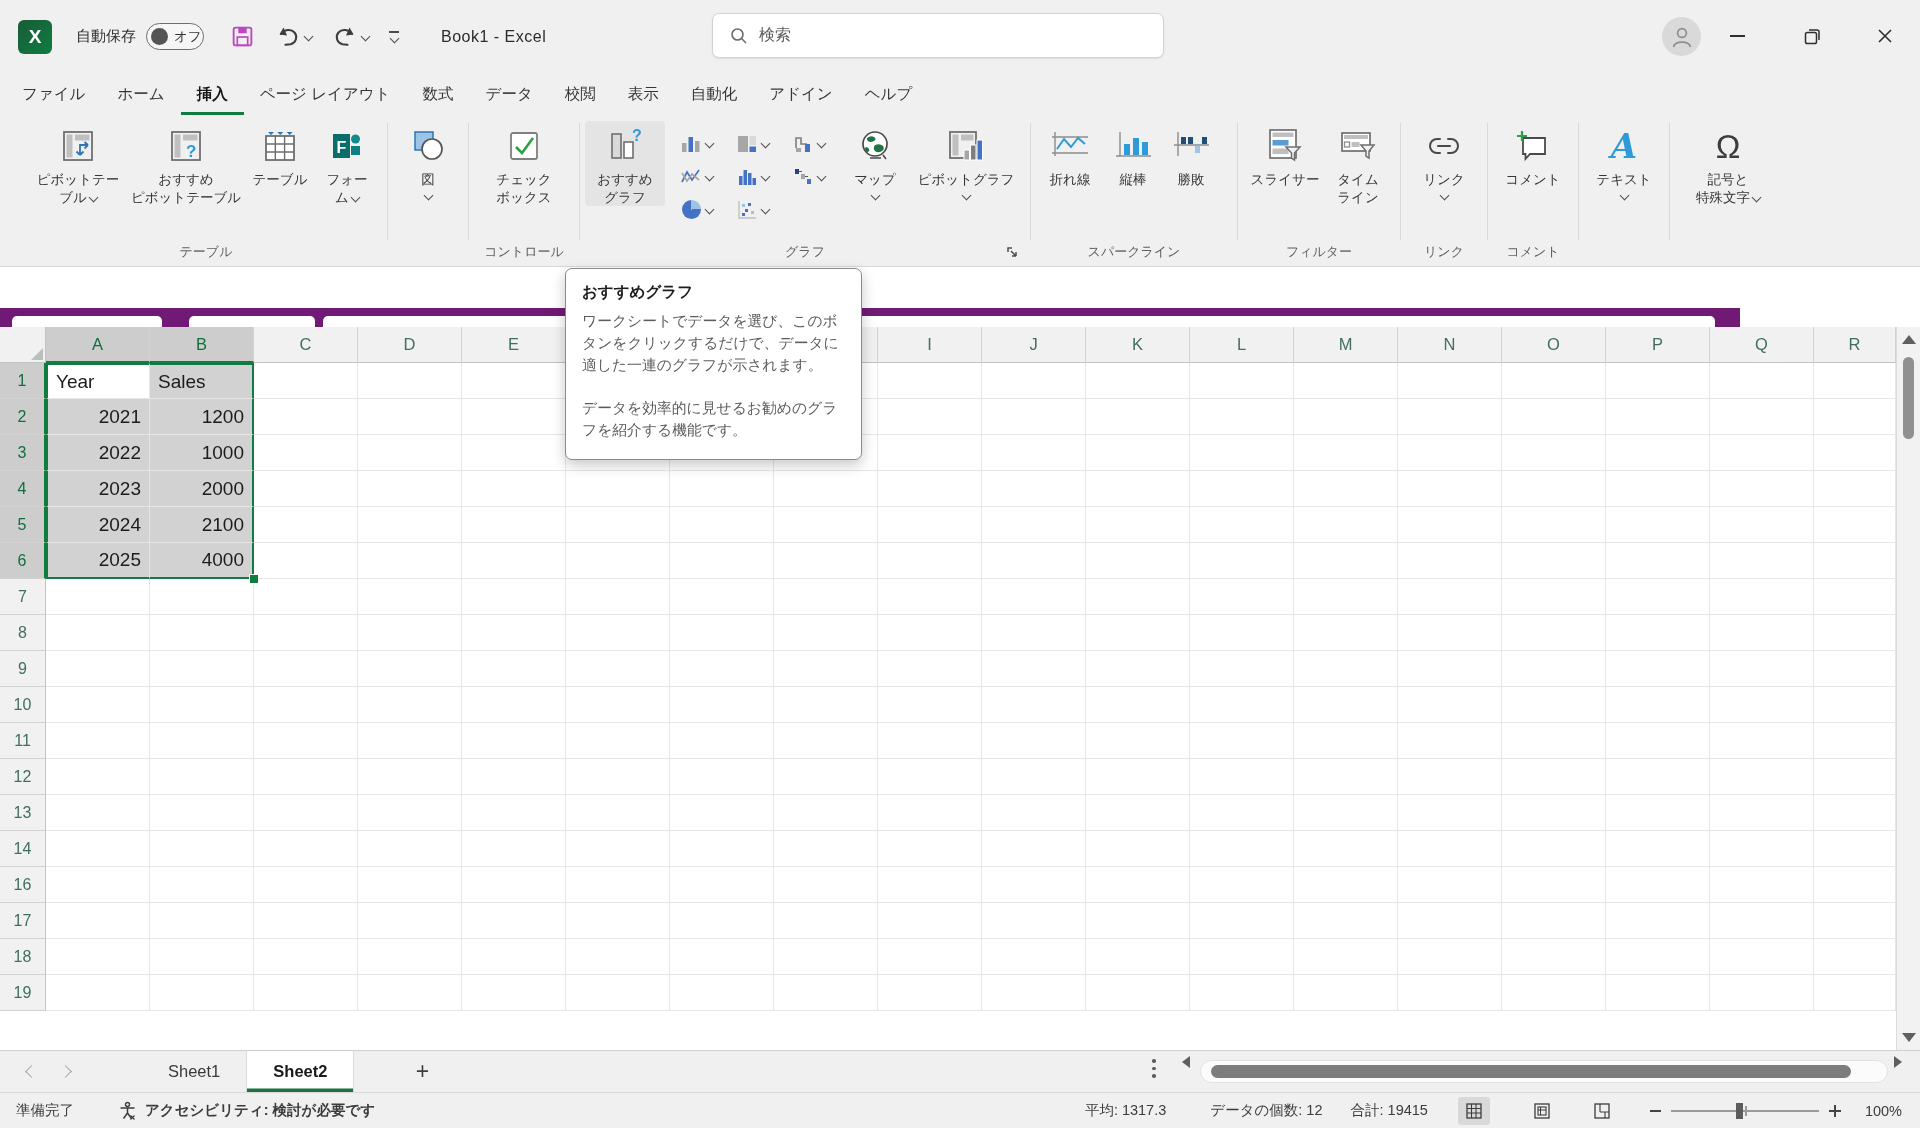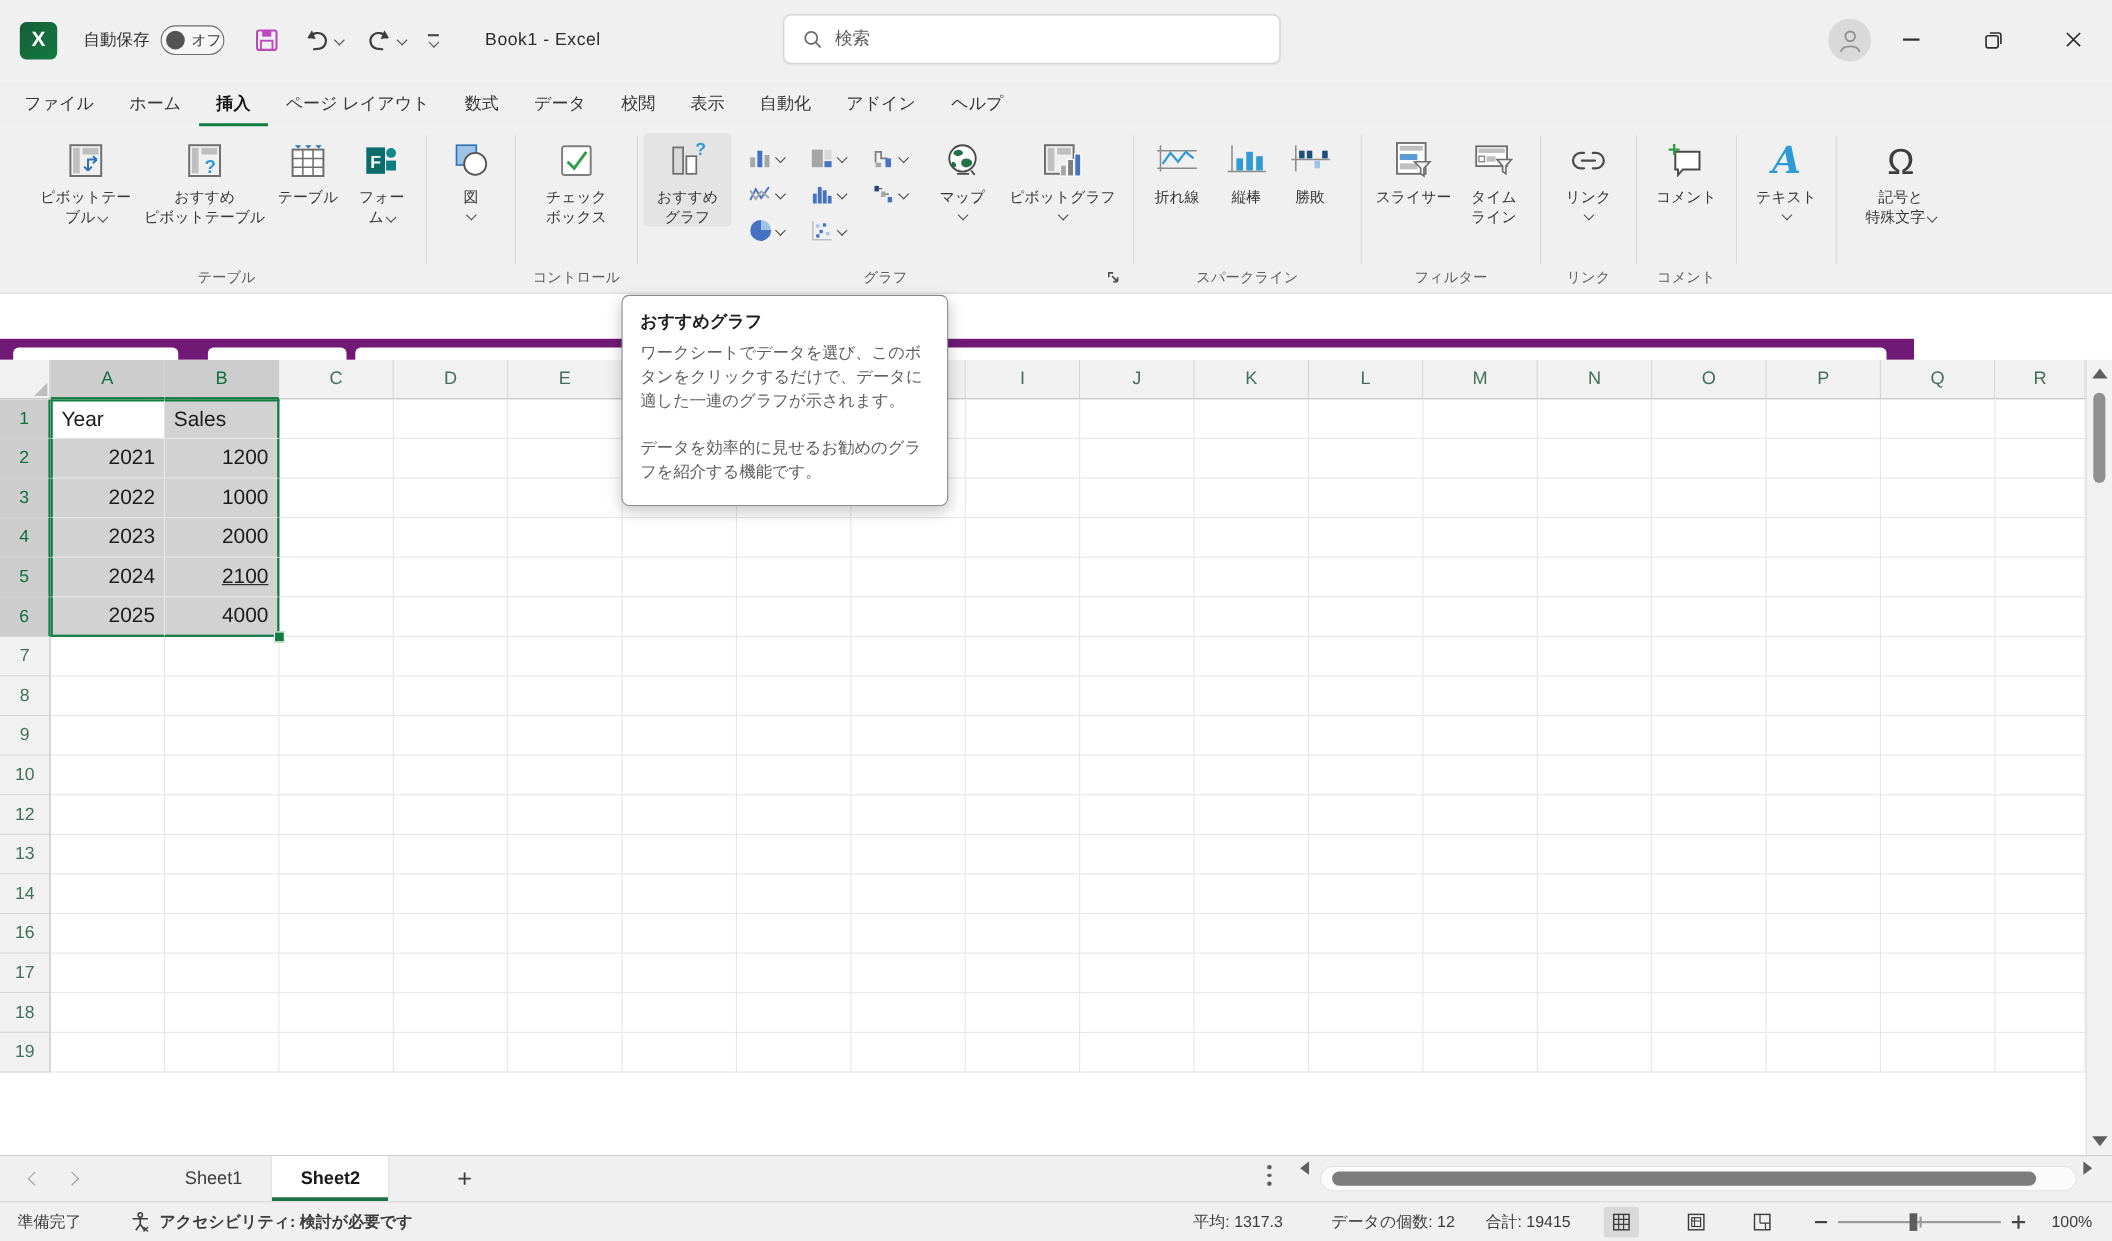--- a/index.html
+++ b/index.html
@@ -740,21 +740,21 @@
         <div class="gc cell" style="width: 104px;"></div>
         <div class="gc cell" style="width: 104px;"></div>
         <div class="gc cell" style="width: 104px;"></div>
         <div class="gc cell" style="width: 104px;"></div>
         <div class="gc cell" style="width: 104px;"></div>
         <div class="gc cell" style="width: 82px;"></div>
       </div>
       <div class="grow">
         <div class="gc rowh hsel">5</div>
         <div class="gc cell num sel bl" style="width: 104px;">2024</div>
-        <div class="gc cell num sel br" style="width: 104px; text-decoration: underline;">2100</div>
+        <div class="gc cell num sel br" style="width: 104px;">2100</div>
         <div class="gc cell" style="width: 104px;"></div>
         <div class="gc cell" style="width: 104px;"></div>
         <div class="gc cell" style="width: 104px;"></div>
         <div class="gc cell" style="width: 104px;"></div>
         <div class="gc cell" style="width: 104px;"></div>
         <div class="gc cell" style="width: 104px;"></div>
         <div class="gc cell" style="width: 104px;"></div>
         <div class="gc cell" style="width: 104px;"></div>
         <div class="gc cell" style="width: 104px;"></div>
         <div class="gc cell" style="width: 104px;"></div>
@@ -844,20 +844,41 @@
         <div class="gc cell" style="width: 104px;"></div>
         <div class="gc cell" style="width: 104px;"></div>
         <div class="gc cell" style="width: 104px;"></div>
         <div class="gc cell" style="width: 104px;"></div>
         <div class="gc cell" style="width: 104px;"></div>
         <div class="gc cell" style="width: 104px;"></div>
         <div class="gc cell" style="width: 82px;"></div>
       </div>
       <div class="grow">
         <div class="gc rowh">10</div>
+        <div class="gc cell" style="width: 104px;"></div>
+        <div class="gc cell" style="width: 104px;"></div>
+        <div class="gc cell" style="width: 104px;"></div>
+        <div class="gc cell" style="width: 104px;"></div>
+        <div class="gc cell" style="width: 104px;"></div>
+        <div class="gc cell" style="width: 104px;"></div>
+        <div class="gc cell" style="width: 104px;"></div>
+        <div class="gc cell" style="width: 104px;"></div>
+        <div class="gc cell" style="width: 104px;"></div>
+        <div class="gc cell" style="width: 104px;"></div>
+        <div class="gc cell" style="width: 104px;"></div>
+        <div class="gc cell" style="width: 104px;"></div>
+        <div class="gc cell" style="width: 104px;"></div>
+        <div class="gc cell" style="width: 104px;"></div>
+        <div class="gc cell" style="width: 104px;"></div>
+        <div class="gc cell" style="width: 104px;"></div>
+        <div class="gc cell" style="width: 104px;"></div>
+        <div class="gc cell" style="width: 82px;"></div>
+      </div>
+      <div class="grow">
+        <div class="gc rowh">11</div>
         <div class="gc cell" style="width: 104px;"></div>
         <div class="gc cell" style="width: 104px;"></div>
         <div class="gc cell" style="width: 104px;"></div>
         <div class="gc cell" style="width: 104px;"></div>
         <div class="gc cell" style="width: 104px;"></div>
         <div class="gc cell" style="width: 104px;"></div>
         <div class="gc cell" style="width: 104px;"></div>
         <div class="gc cell" style="width: 104px;"></div>
         <div class="gc cell" style="width: 104px;"></div>
         <div class="gc cell" style="width: 104px;"></div>

